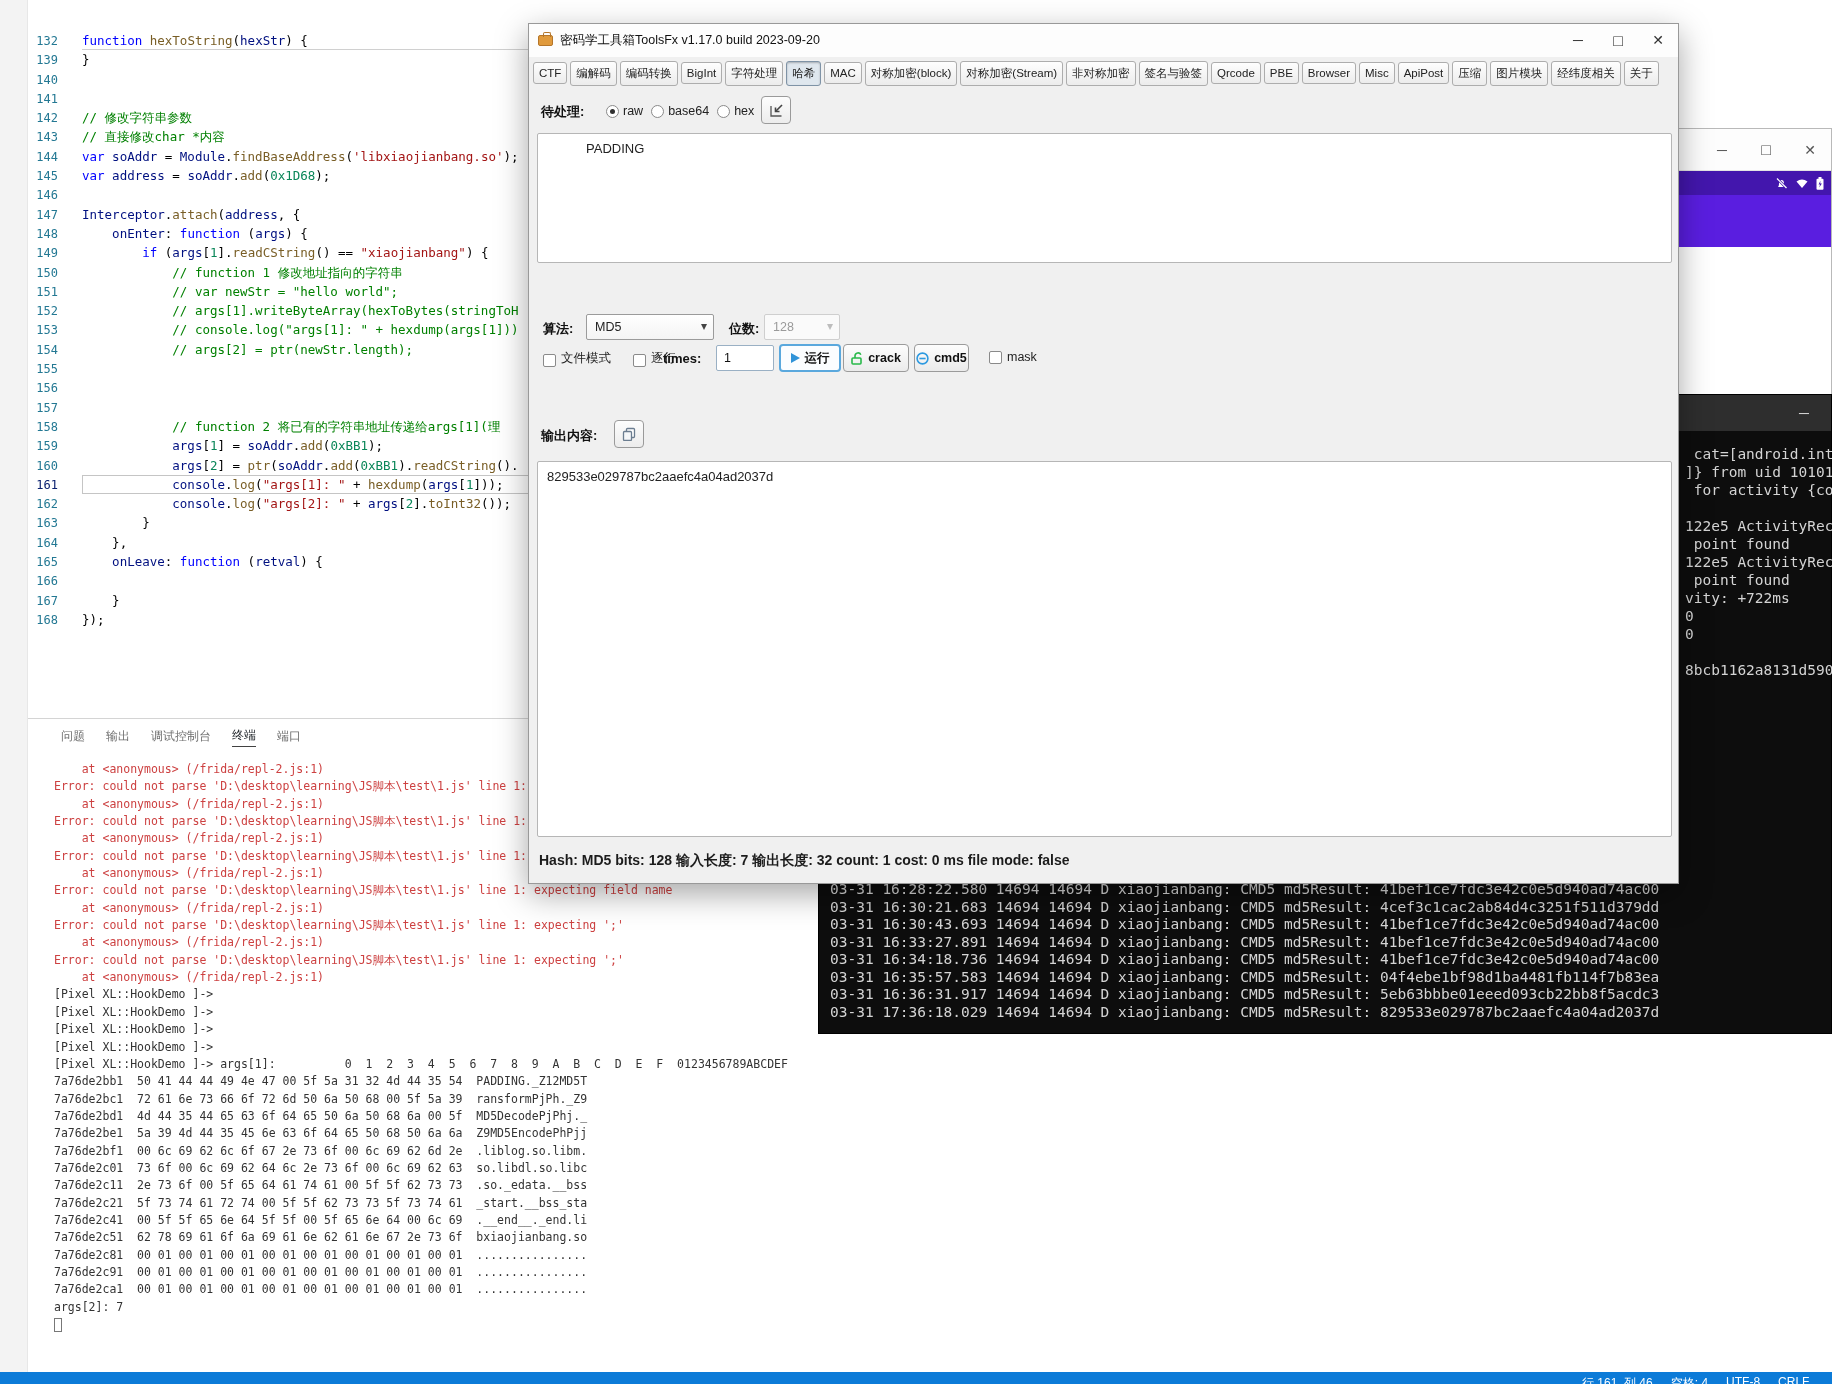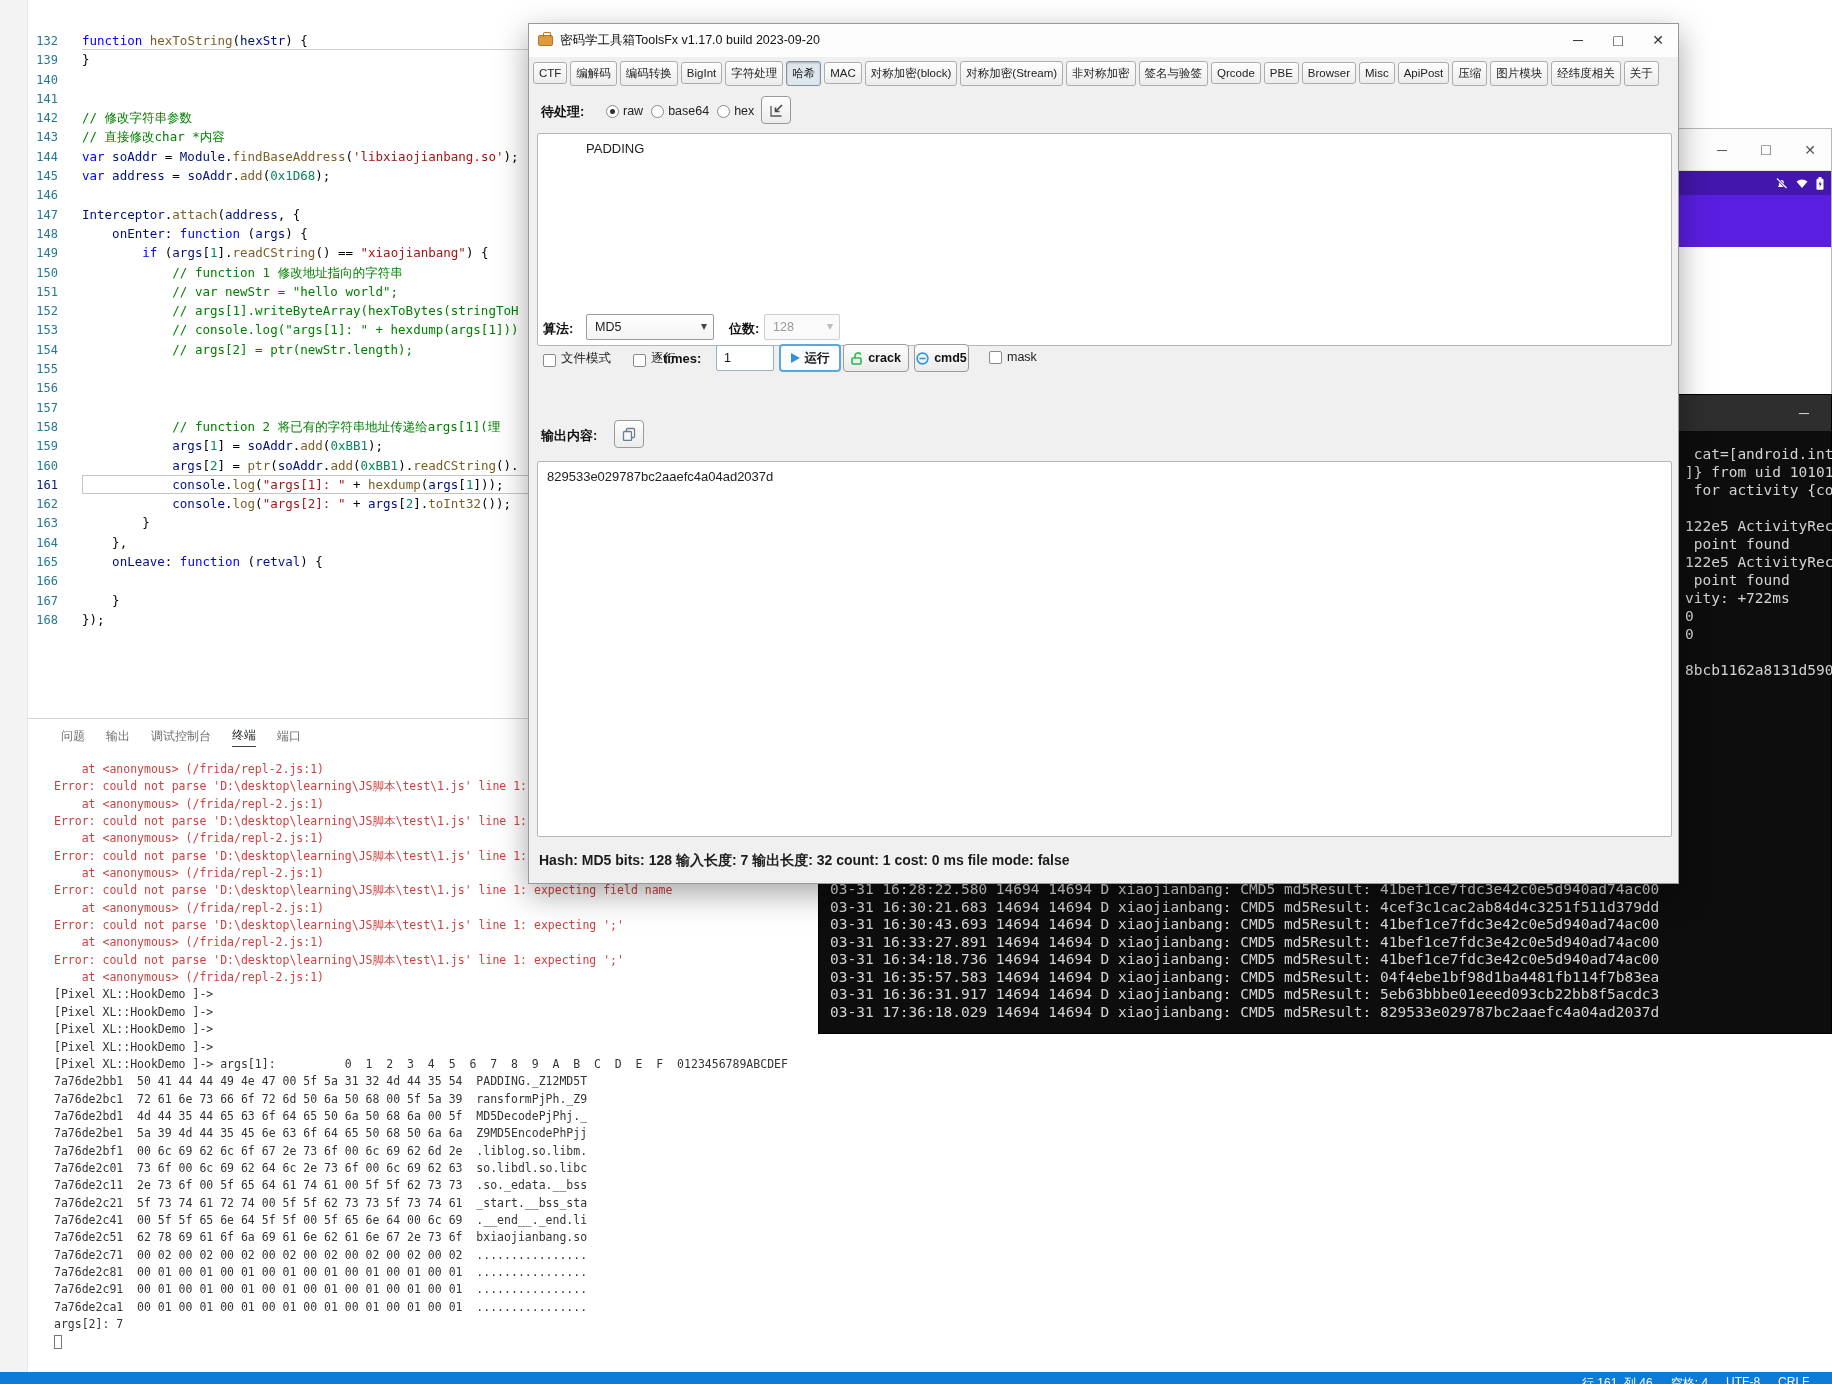--- a/index.html
+++ b/index.html
@@ -63,21 +63,21 @@
   .dlbl { font-weight:bold; font-size:13px; color:#111; }
   #row-pending { position:absolute; left:0; top:73px; height:28px; width:100%;text-align:center; }
   #row-pending .dlbl { position:absolute; left:12px; top:6px; }
   #radios { position:absolute; left:77px; top:0; height:28px; display:flex; align-items:center; gap:8px; }
   .radio-item { display:flex; align-items:center; gap:4px; font-size:12.5px; color:#222; cursor:pointer; }
   .rdot { width:13px; height:13px; border:1px solid #8a8a8a; border-radius:50%; background:#fff; position:relative; }
   .radio-item.on .rdot::after { content:""; position:absolute; left:3px; top:3px; width:5px; height:5px; border-radius:50%; background:#2f2f2f; }
   #import-btn { position:absolute; left:232px; top:-1px; width:30px; height:28px; border:1px solid #9a9a9a; border-radius:4px; background:linear-gradient(#fdfdfd,#ececec); display:flex; align-items:center; justify-content:center; cursor:pointer; }
 
   .dbox { position:absolute; left:8px; width:1135px; background:#fff; border:1px solid #b6b6b6; border-radius:2px; padding:7px 9px; font-size:13px; color:#222; white-space:pre-wrap; }
-  #input-box { top:109px; height:213px;padding-left:48px; }
+  #input-box { top:109px; height:130px;padding-left:48px; }
   #output-box { top:437px; height:376px; }
 
   #row-algo { position:absolute; left:0; top:290px; height:28px; width:100%; }
   #row-algo .dlbl.a { position:absolute; left:14px; top:6px; }
   #row-algo .dlbl.b { position:absolute; left:200px; top:6px; }
   .sel { position:absolute; top:0; height:26px; border:1px solid #9b9b9b; border-radius:2px; background:linear-gradient(#fff,#f4f4f4); font-size:12.5px; color:#222; padding:5px 20px 0 8px; cursor:pointer; }
   .sel::after { content:"▾"; position:absolute; right:6px; top:4px; color:#444; font-size:12px; }
   #algo-sel { left:57px; width:128px; }
   #bits-sel { left:235px; width:76px; color:#9a9a9a; border-color:#cfcfcf; background:#fafafa; cursor:default; }
   #bits-sel::after { color:#bdbdbd; }
@@ -171,21 +171,20 @@
         <div class="tl d">7a76de2bb1  50 41 44 44 49 4e 47 00 5f 5a 31 32 4d 44 35 54  PADDING._Z12MD5T</div>
         <div class="tl d">7a76de2bc1  72 61 6e 73 66 6f 72 6d 50 6a 50 68 00 5f 5a 39  ransformPjPh._Z9</div>
         <div class="tl d">7a76de2bd1  4d 44 35 44 65 63 6f 64 65 50 6a 50 68 6a 00 5f  MD5DecodePjPhj._</div>
         <div class="tl d">7a76de2be1  5a 39 4d 44 35 45 6e 63 6f 64 65 50 68 50 6a 6a  Z9MD5EncodePhPjj</div>
         <div class="tl d">7a76de2bf1  00 6c 69 62 6c 6f 67 2e 73 6f 00 6c 69 62 6d 2e  .liblog.so.libm.</div>
         <div class="tl d">7a76de2c01  73 6f 00 6c 69 62 64 6c 2e 73 6f 00 6c 69 62 63  so.libdl.so.libc</div>
         <div class="tl d">7a76de2c11  2e 73 6f 00 5f 65 64 61 74 61 00 5f 5f 62 73 73  .so._edata.__bss</div>
         <div class="tl d">7a76de2c21  5f 73 74 61 72 74 00 5f 5f 62 73 73 5f 73 74 61  _start.__bss_sta</div>
         <div class="tl d">7a76de2c41  00 5f 5f 65 6e 64 5f 5f 00 5f 65 6e 64 00 6c 69  .__end__._end.li</div>
         <div class="tl d">7a76de2c51  62 78 69 61 6f 6a 69 61 6e 62 61 6e 67 2e 73 6f  bxiaojianbang.so</div>
-        <div class="tl d">7a76de2c71  00 02 00 02 00 02 00 02 00 02 00 02 00 02 00 02  ................</div>
         <div class="tl d">7a76de2c81  00 01 00 01 00 01 00 01 00 01 00 01 00 01 00 01  ................</div>
         <div class="tl d">7a76de2c91  00 01 00 01 00 01 00 01 00 01 00 01 00 01 00 01  ................</div>
         <div class="tl d">7a76de2ca1  00 01 00 01 00 01 00 01 00 01 00 01 00 01 00 01  ................</div>
         <div class="tl d">args[2]: 7</div>
         <div class="tl d"><span class="cursor-block"></span></div>
       </div>
   </div>
 
   <div id="statusbar">
     <div id="sb-right">

